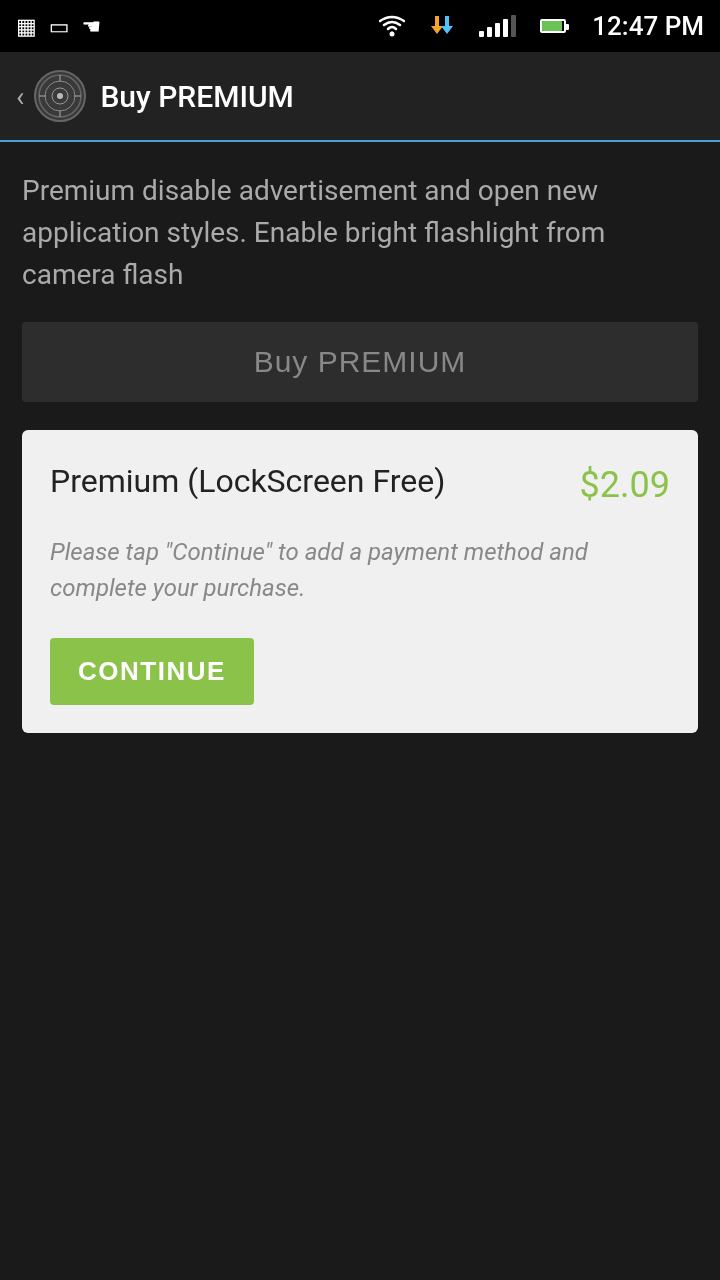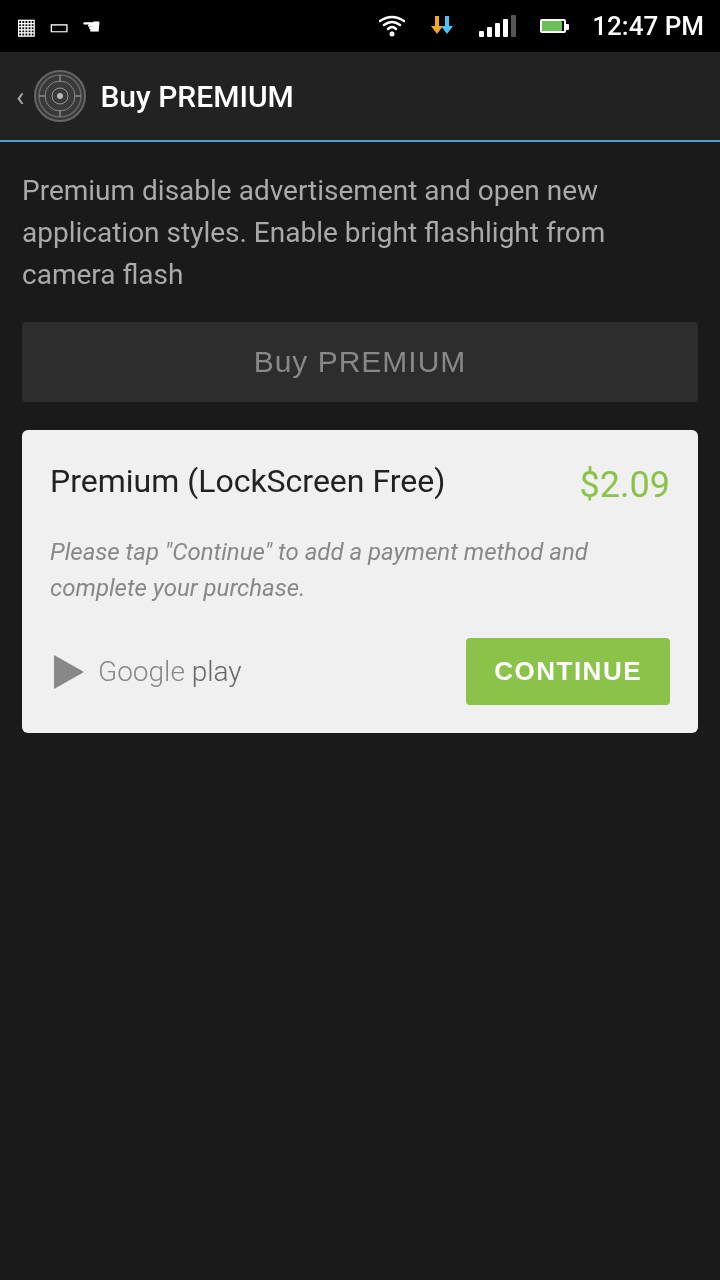--- a/index.html
+++ b/index.html
@@ -304,24 +304,15 @@
   <button class="buy-button">Buy PREMIUM</button>
 </div>
 
 <div class="purchase-dialog">
   <div class="purchase-header">
     <div class="purchase-title">Premium (LockScreen Free)</div>
     <div class="purchase-price">$2.09</div>
   </div>
   <div class="purchase-note">Please tap "Continue" to add a payment method and complete your purchase.</div>
   <div class="purchase-footer">
-    <div class="google-play-logo">
-
-      <svg class="gplay-icon" viewBox="0 0 38 38" xmlns="http://www.w3.org/2000/svg">
-        <polygon points="4,2 34,19 4,36" fill="#888"></polygon>
-      </svg>
-      <span class="gplay-text">
-        <span style="font-weight:300; color:#888;">Google </span><span style="color:#666;">play</span>
-      </span>
-    </div>
     <button class="continue-button">CONTINUE</button>
   </div>
 </div>
 
 </body></html>

